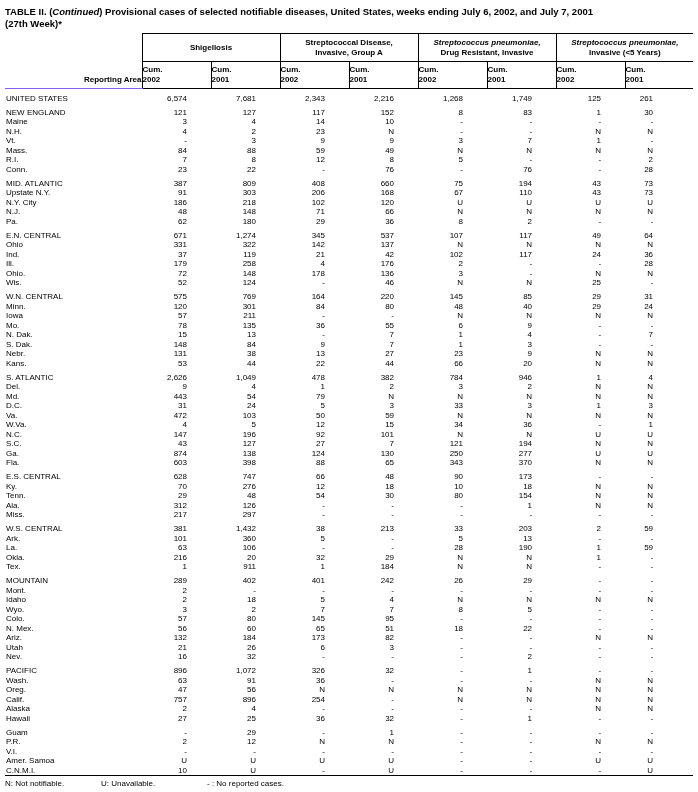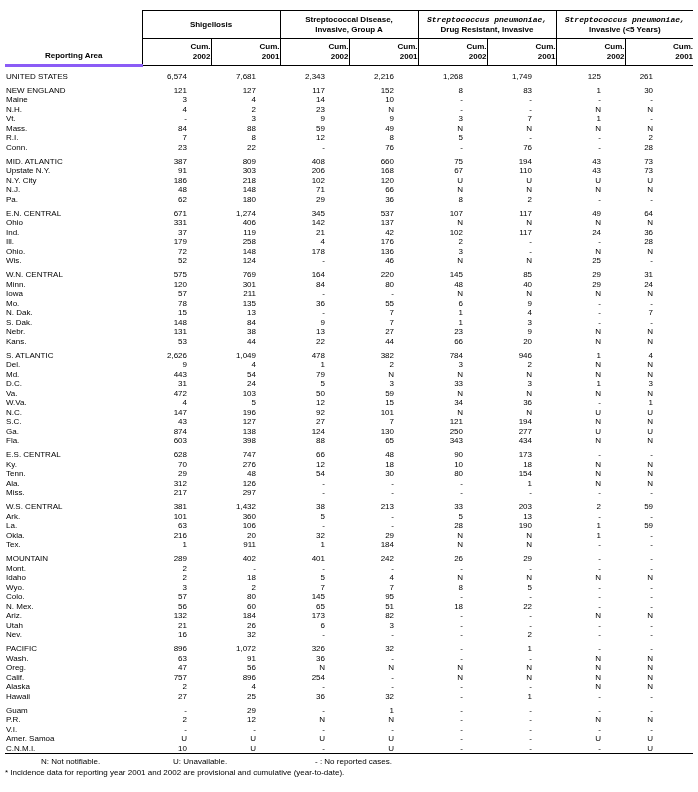--- a/index.html
+++ b/index.html
@@ -17,52 +17,54 @@
   .title i { font-style: italic; }
 
   table.data {
     border-collapse: collapse; table-layout: fixed;
     width: 688px; margin-top: 4px;
     border-bottom: 1.5px solid #000;
     font-size: 8px;
   }
   thead th { font-weight: bold; font-size: 8px; }
   th.area-h {
-    border-bottom: 3px solid #8b5cf6;
-    text-align: center; vertical-align: bottom;
+    border-bottom: 1px solid #8b5cf6;
+    text-align: right; vertical-align: bottom;
     padding: 0 0 4px 1px;
   }
   th.grp {
     border-top: 1px solid #000; border-bottom: 1px solid #000;
     border-left: 1px solid #000;
     text-align: center; vertical-align: middle;
     white-space: pre-line; line-height: 9.5px; padding: 4px 1px;
   }
-  th.grp i { font-style: italic; font-family: Liberation Mono, monospace; }
+  th.grp i { font-style: italic; }
   th.sub {
     border-bottom: 1px solid #000; border-left: 1px solid #000;
-    text-align: right; vertical-align: bottom;
+    text-align: left; vertical-align: bottom;
     white-space: pre-line; line-height: 9.5px; padding: 3px 0 4px 0;
   }
   tbody td { height: 9.5px; line-height: 9.5px; padding: 0; overflow: hidden; }
   td.area { text-align: left; padding-left: 1px; white-space: nowrap; }
   td.num  { text-align: right; padding-right: 24px; white-space: nowrap; }
   td.num:last-child { padding-right: 40px; }
   tr.spacer td { height: 4.5px; }
 
   .footnotes { margin-top: 3px; font-size: 8px; line-height: 10.5px; }
-  .legend span { display: inline-block; margin-left: 36px; }
+  .legend span { display: inline-block; }
   .legend span:nth-child(1) { width: 96px; }
   .legend span:nth-child(2) { width: 106px; }
 </style>
 </head>
 <body>
 
 <div class="page">
 
+  <div class="title"><span>TABLE II. (</span><i>Continued</i><span>) Provisional cases of selected notifiable diseases, United States, weeks ending July 6, 2002, and July 7, 2001
+(27th Week)*</span></div>
 
   <table class="data">
     <colgroup>
       <col style="width:137px">
       <col style="width:69px">
         <col style="width:69px">
       <col style="width:69px">
         <col style="width:69px">
       <col style="width:69px">
         <col style="width:69px">
@@ -262,21 +264,21 @@
     <td class="num">345</td>
     <td class="num">537</td>
     <td class="num">107</td>
     <td class="num">117</td>
     <td class="num">49</td>
     <td class="num">64</td>
   </tr>
         <tr>
     <td class="area">Ohio</td>
     <td class="num">331</td>
-    <td class="num">406</td>
+    <td class="num">322</td>
     <td class="num">142</td>
     <td class="num">137</td>
     <td class="num">N</td>
     <td class="num">N</td>
     <td class="num">N</td>
     <td class="num">N</td>
   </tr>
         <tr>
     <td class="area">Ind.</td>
     <td class="num">37</td>
@@ -514,21 +516,21 @@
     <td class="num">U</td>
     <td class="num">U</td>
   </tr>
         <tr>
     <td class="area">Fla.</td>
     <td class="num">603</td>
     <td class="num">398</td>
     <td class="num">88</td>
     <td class="num">65</td>
     <td class="num">343</td>
-    <td class="num">434</td>
+    <td class="num">370</td>
     <td class="num">N</td>
     <td class="num">N</td>
   </tr>
         <tr class="spacer">
           <td colspan="9"></td>
         </tr>
         <tr>
     <td class="area">E.S. CENTRAL</td>
     <td class="num">628</td>
     <td class="num">747</td>

